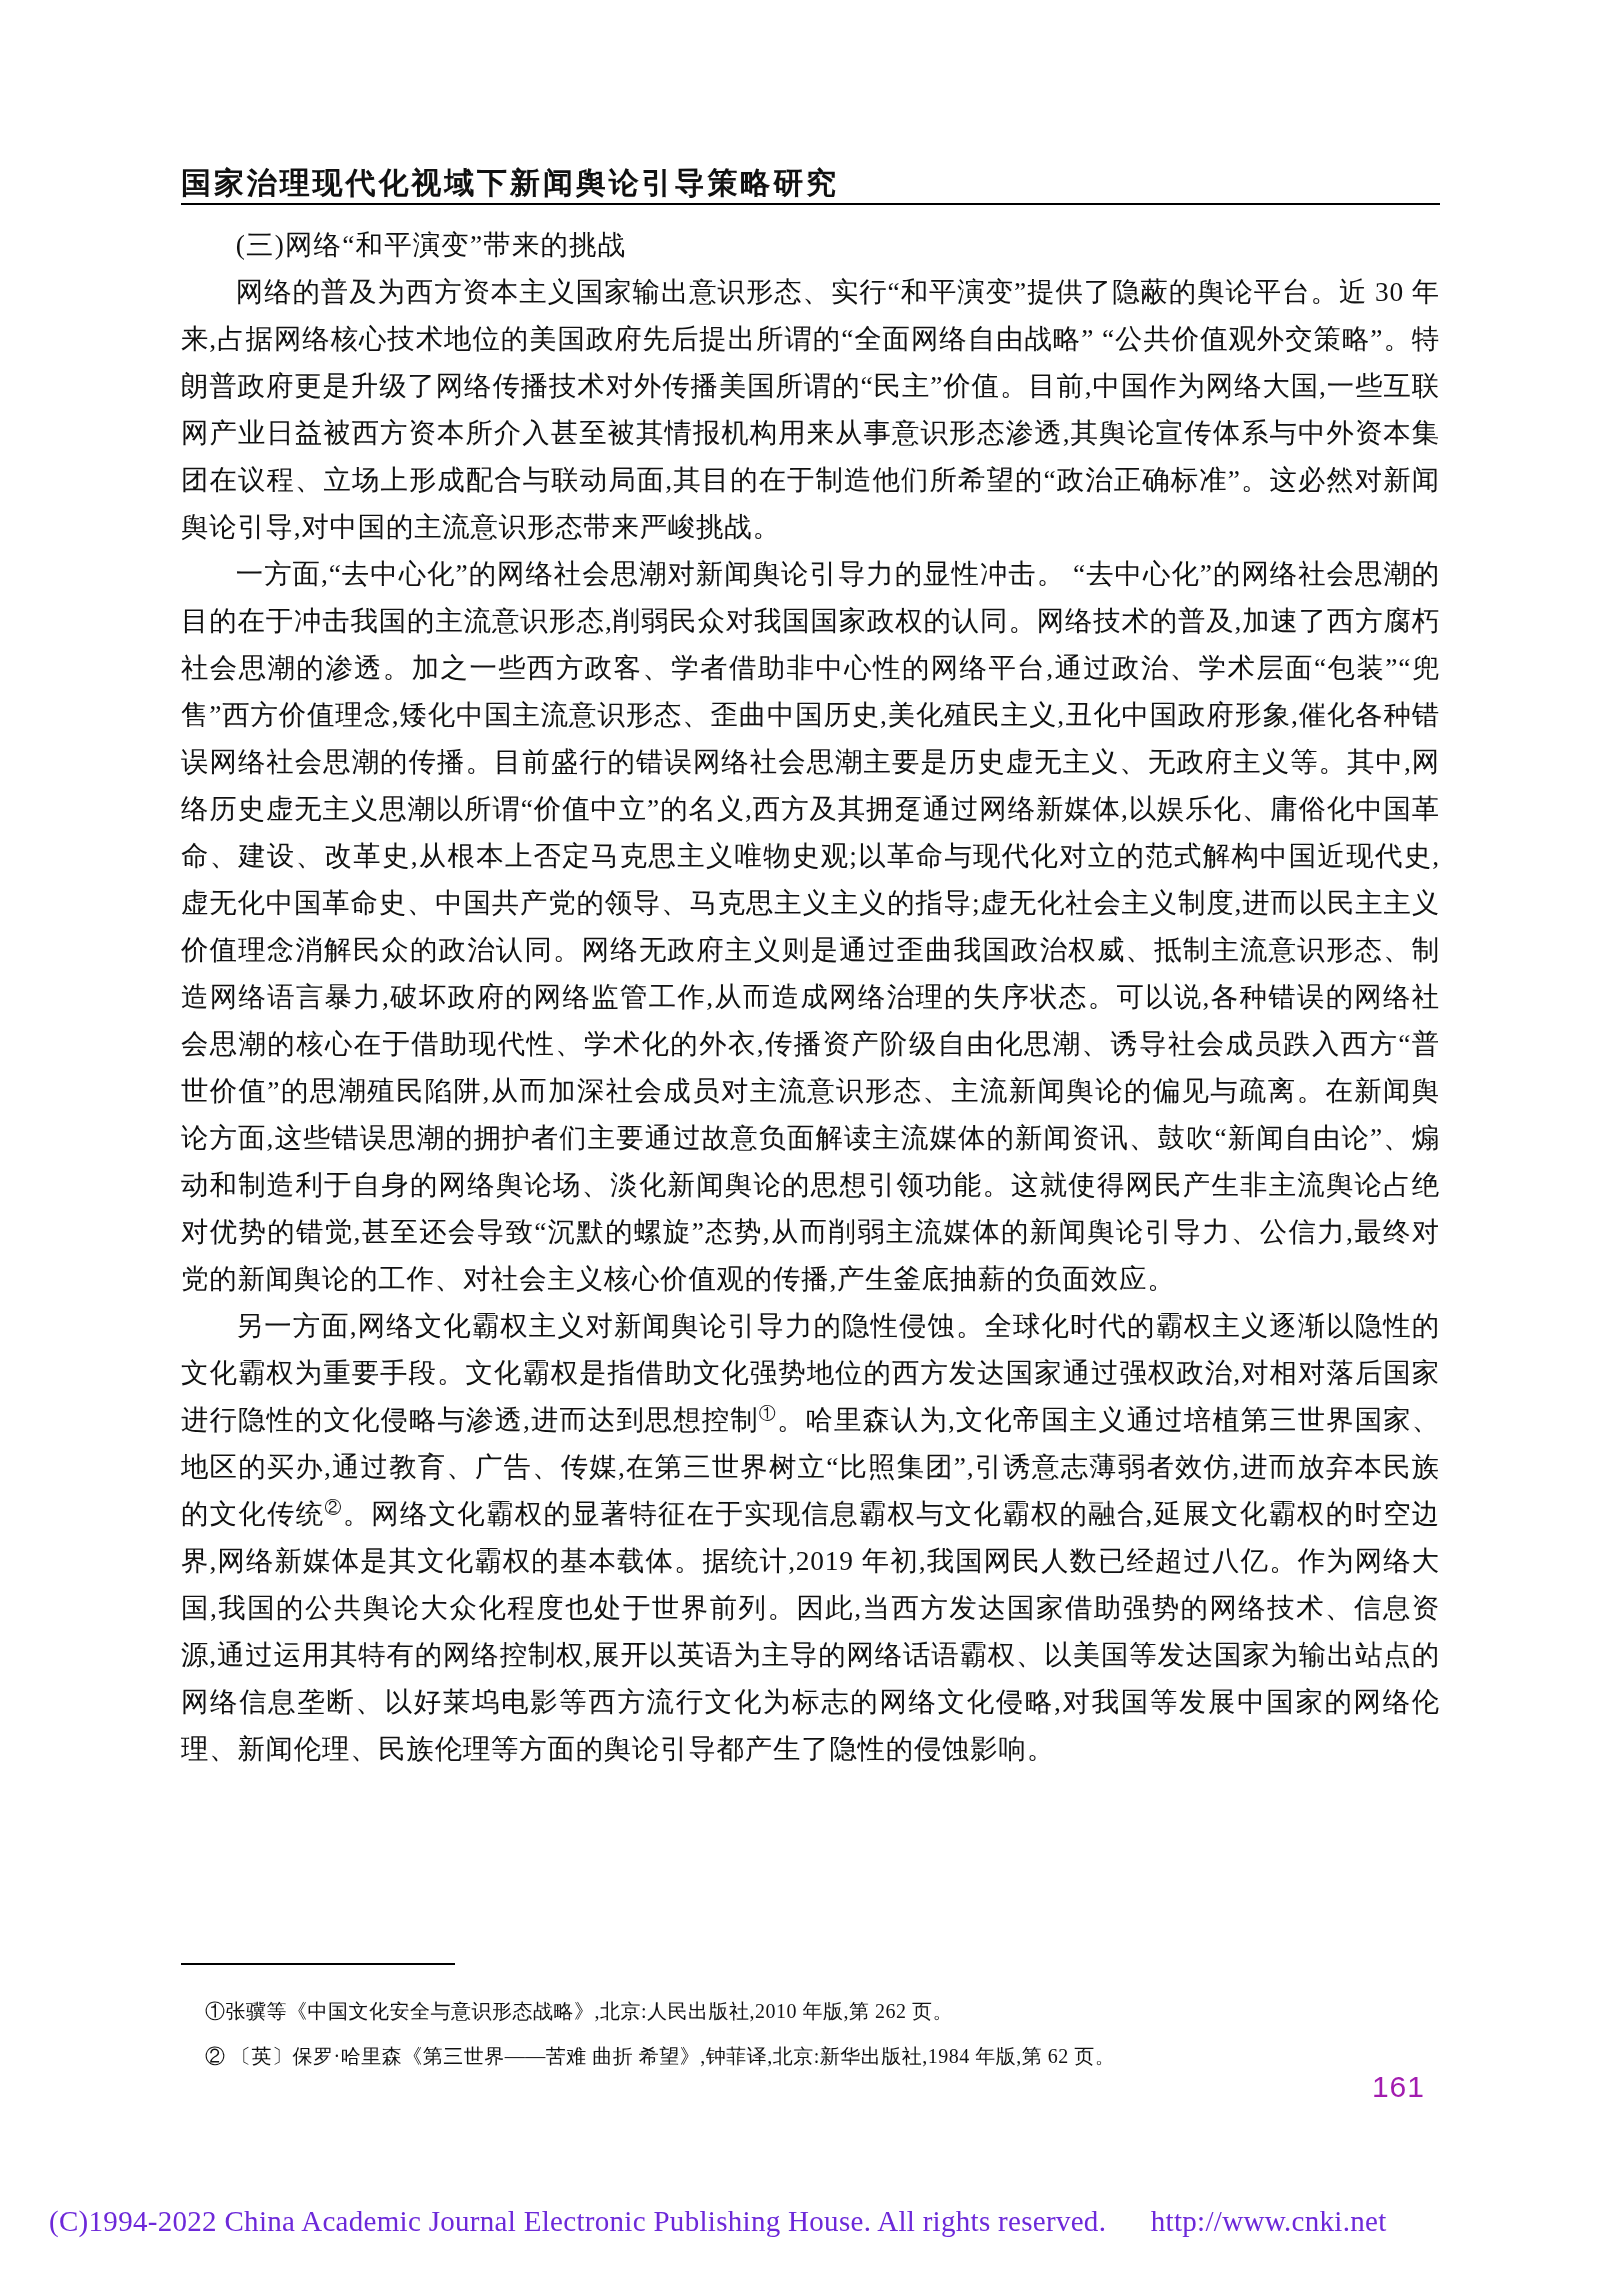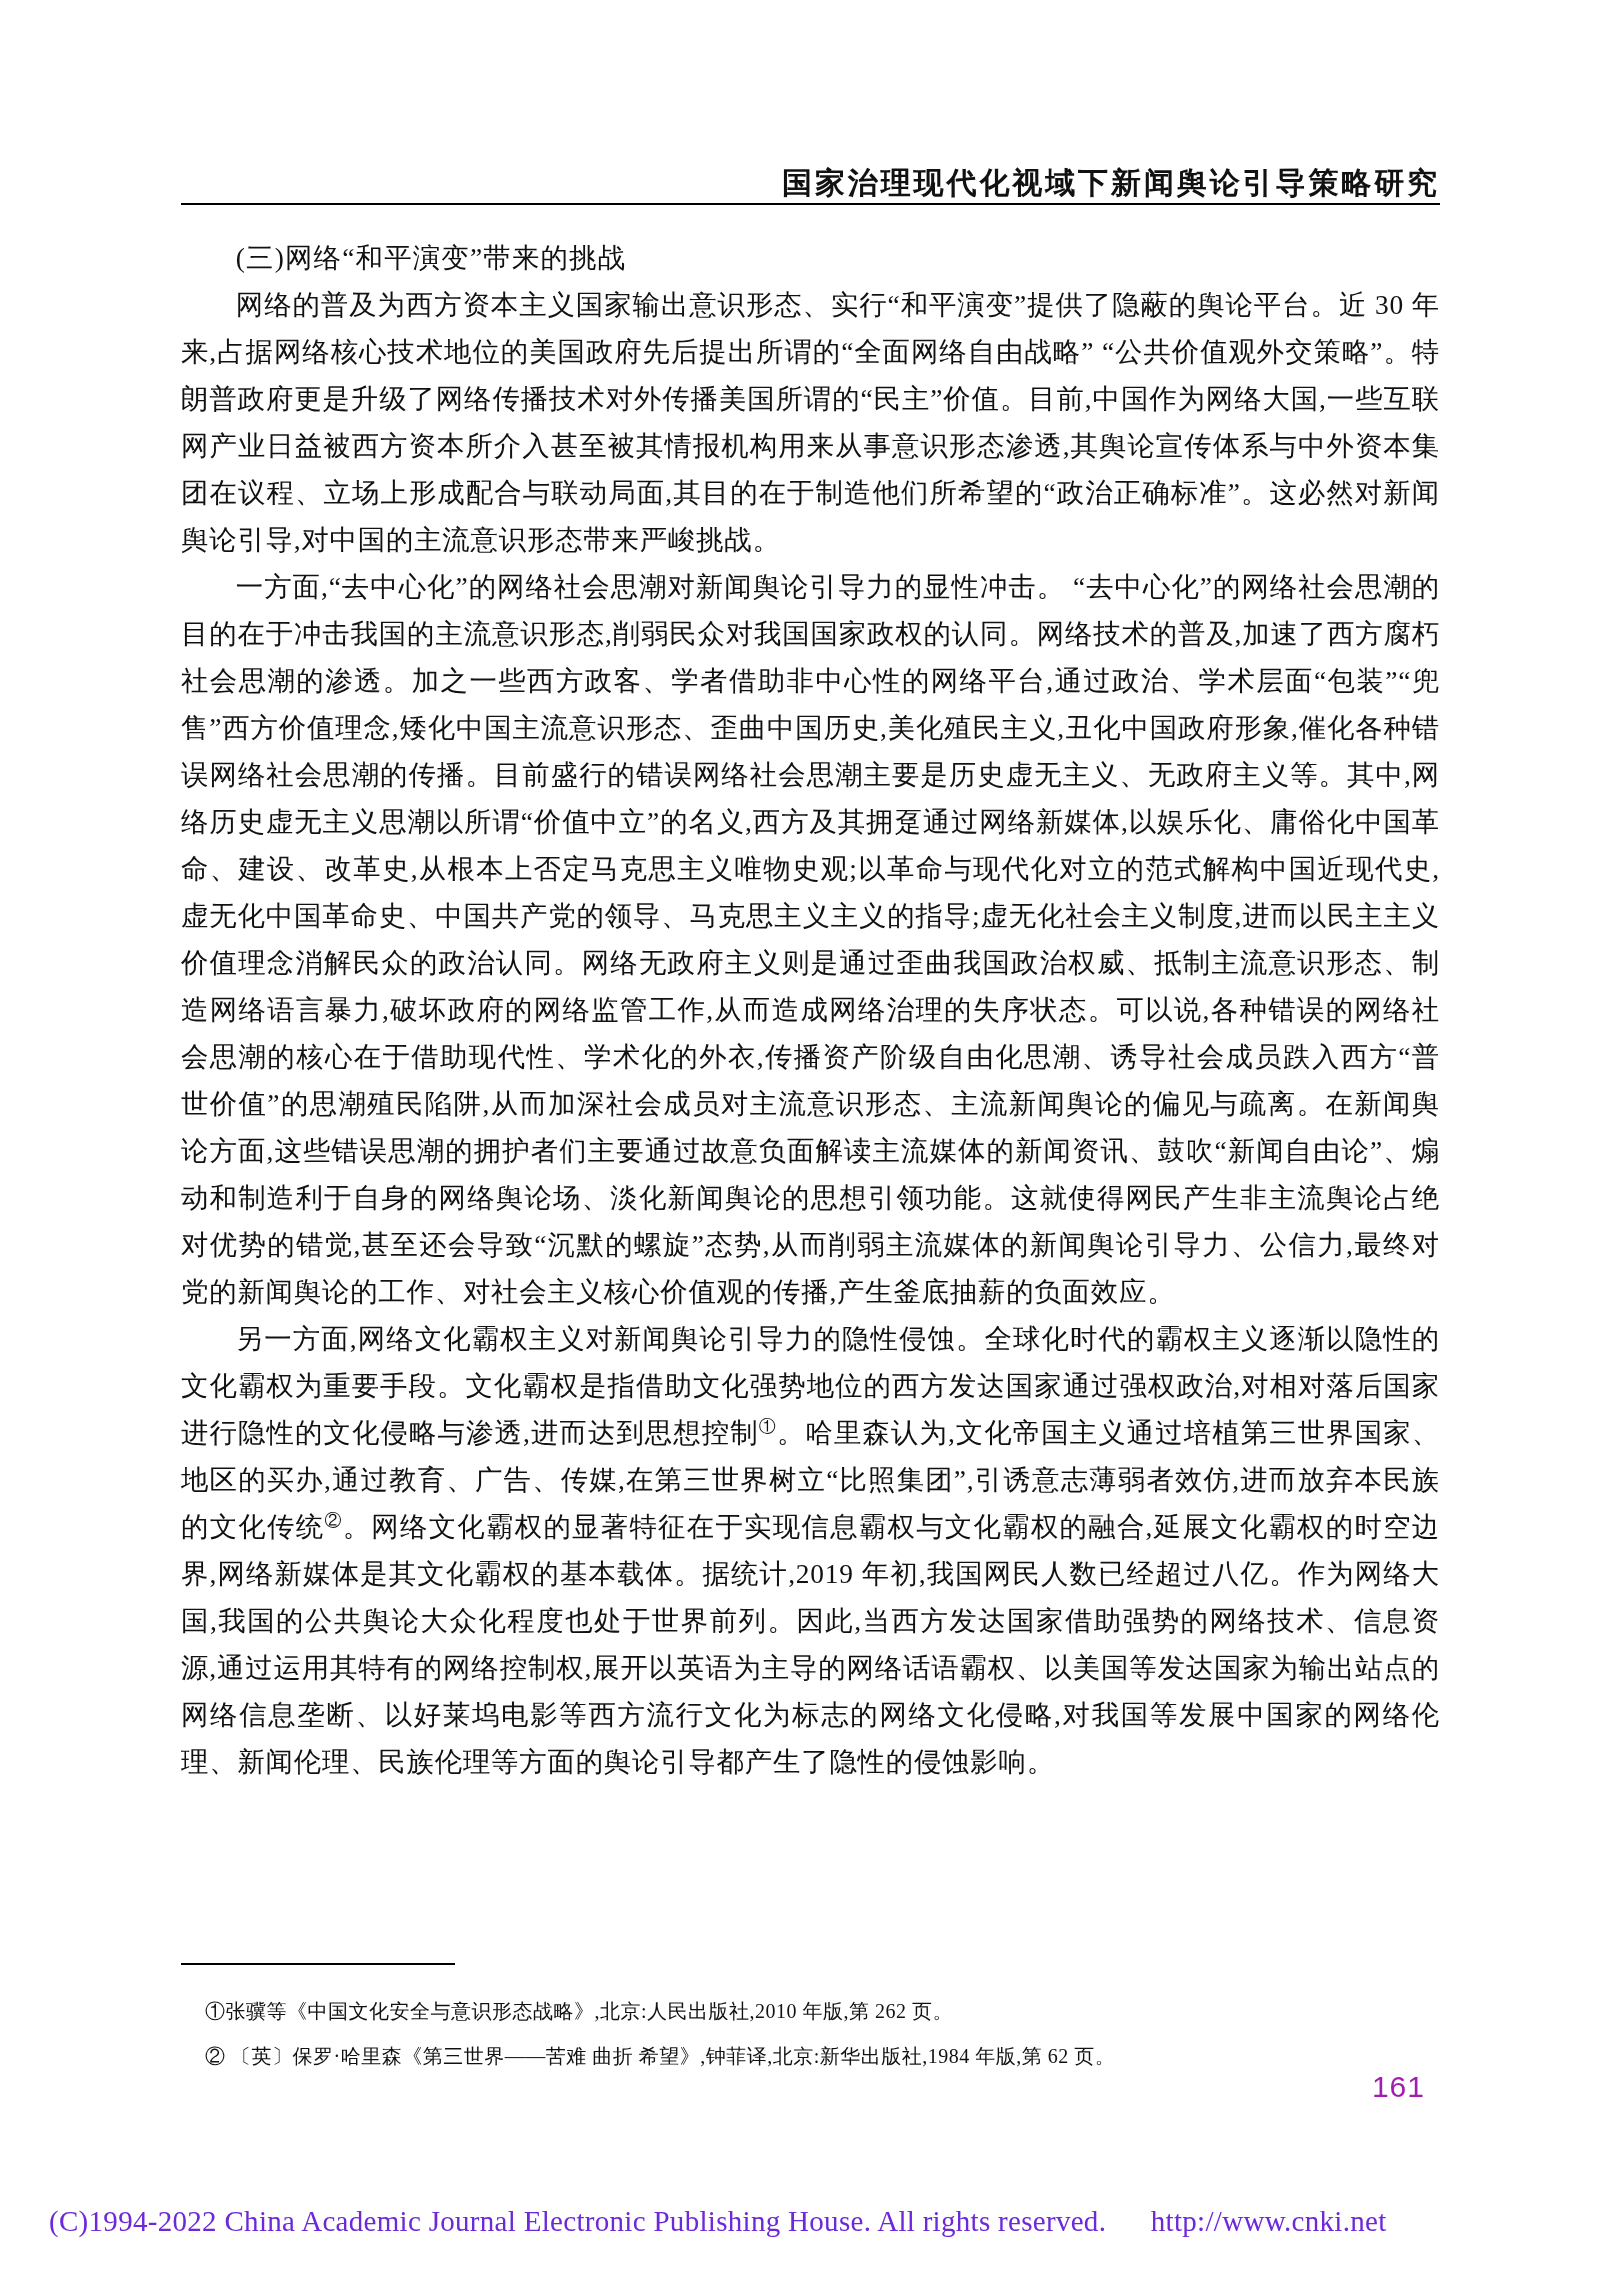--- a/index.html
+++ b/index.html
@@ -6,34 +6,32 @@
   .page {
     position:relative;
     width:1621px; height:2293px;
     background:#ffffff;
     color:#111;
     font-family:"Liberation Serif","DejaVu Serif",serif;
     overflow:hidden;
   }
   .running-head {
     position:absolute; left:181px; top:163px; width:1259px;
-    text-align:right;
     font-size:30px; font-weight:bold; letter-spacing:2.9px;
     white-space:nowrap;
   }
   .head-rule {
     position:absolute; left:181px; top:203px; width:1259px;
     border-top:2.9px solid #000;
   }
   .body-text {
     position:absolute; left:181px; top:222px; width:1259px;
     font-size:27.4px; line-height:47px;
     text-align:justify; letter-spacing:0.8px;
     text-justify:inter-character;
-    margin-top:13px;
   }
   .body-text p { margin:0; text-indent:2em; }
   .subhead { letter-spacing:1.2px; }
   .body-text sup { font-size:0.62em; vertical-align:super; line-height:0; }
   .section-heading {
     font-family:"Liberation Sans","DejaVu Sans",sans-serif;
     font-size:36px; font-weight:bold;
     text-align:center; text-indent:0;
     letter-spacing:3.9px;
     margin:17.6px 0 25.5px 0;

